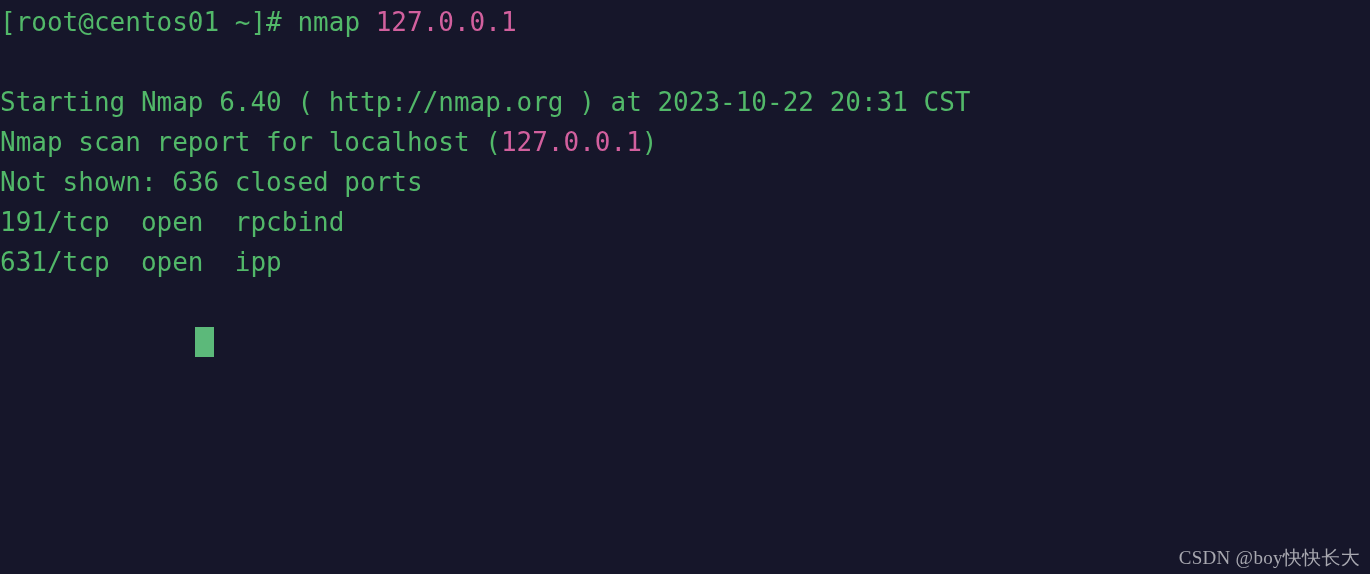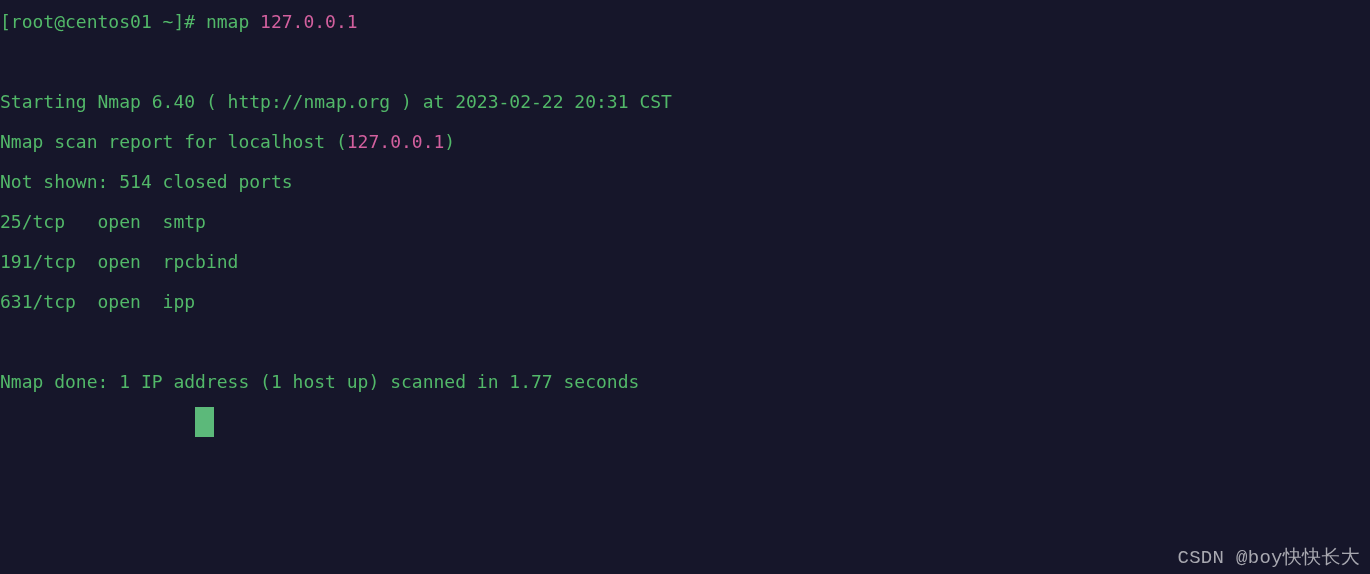--- a/index.html
+++ b/index.html
@@ -22,21 +22,21 @@
   }
   #screen {
     position: absolute;
     top: 2px;
     left: 0px;
     width: 1370px;
   }
   .line {
     height: 40px;
     white-space: pre;
-    font-size: 18px;
+    font-size: 26px;
     line-height: 40px;
   }
   .line.blank {
     height: 40px;
   }
   .g { color: #52b869; }
   .m { color: #d2609e; }
   .cursor-line {
     position: relative;
     height: 40px;
@@ -47,52 +47,50 @@
     display: inline-block;
     width: 19.2px;
     height: 30px;
     background: #5cb97a;
     vertical-align: -6px;
   }
   #watermark {
     position: absolute;
     right: 10px;
     bottom: 4px;
-    font-family: Liberation Mono, monospace;
+    font-family: Liberation Serif, serif;
     font-size: 19px;
     line-height: 24px;
     color: #a8a8b0;
     letter-spacing: 0.3px;
     white-space: pre;
   }
 </style>
 </head>
 <body>
 
 <div id="terminal">
   <div id="screen">
 
     <div class="line"><span class="g">[root@centos01 ~]# </span><span class="g">nmap </span><span class="m">127.0.0.1</span></div>
 
     <div class="line blank"></div>
 
-    <div class="line"><span class="g">Starting Nmap 6.40 ( http://nmap.org ) at 2023-02-22 20:31 CST</span></div>
+    <div class="line"><span class="g">Starting Nmap 6.40 ( http://nmap.org ) at 2023-10-22 20:31 CST</span></div>
 
     <div class="line"><span class="g">Nmap scan report for localhost (</span><span class="m">127.0.0.1</span><span class="g">)</span></div>
 
 
-    <div class="line"><span class="g">Not shown: 514 closed ports</span></div>
+    <div class="line"><span class="g">Not shown: 636 closed ports</span></div>
 
 
-    <div class="line"><span class="g">25/tcp   open  smtp</span></div>
     <div class="line"><span class="g">191/tcp  open  rpcbind</span></div>
     <div class="line"><span class="g">631/tcp  open  ipp</span></div>
 
     <div class="line blank"></div>
 
-    <div class="line"><span class="g">Nmap done: 1 IP address (1 host up) scanned in 1.77 seconds</span></div>
 
     <div class="cursor-line"><span class="g">            </span><span class="cursor-block"></span></div>
 
   </div>
 
   <div id="watermark">CSDN @boy快快长大</div>
 </div>
 
 </body></html>

